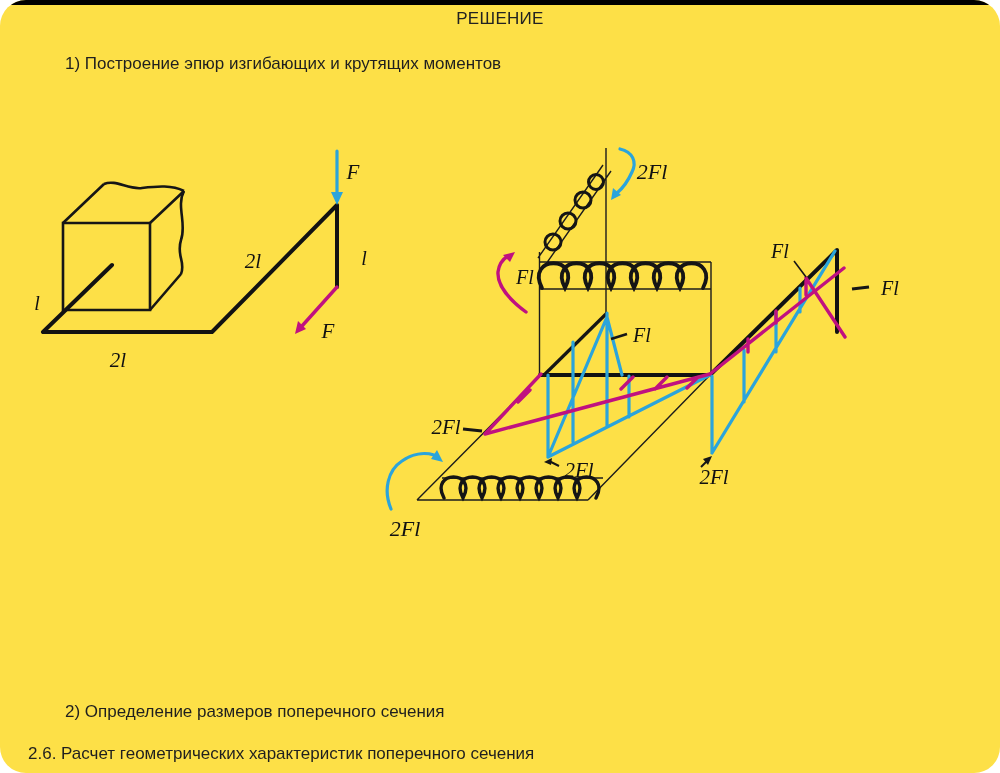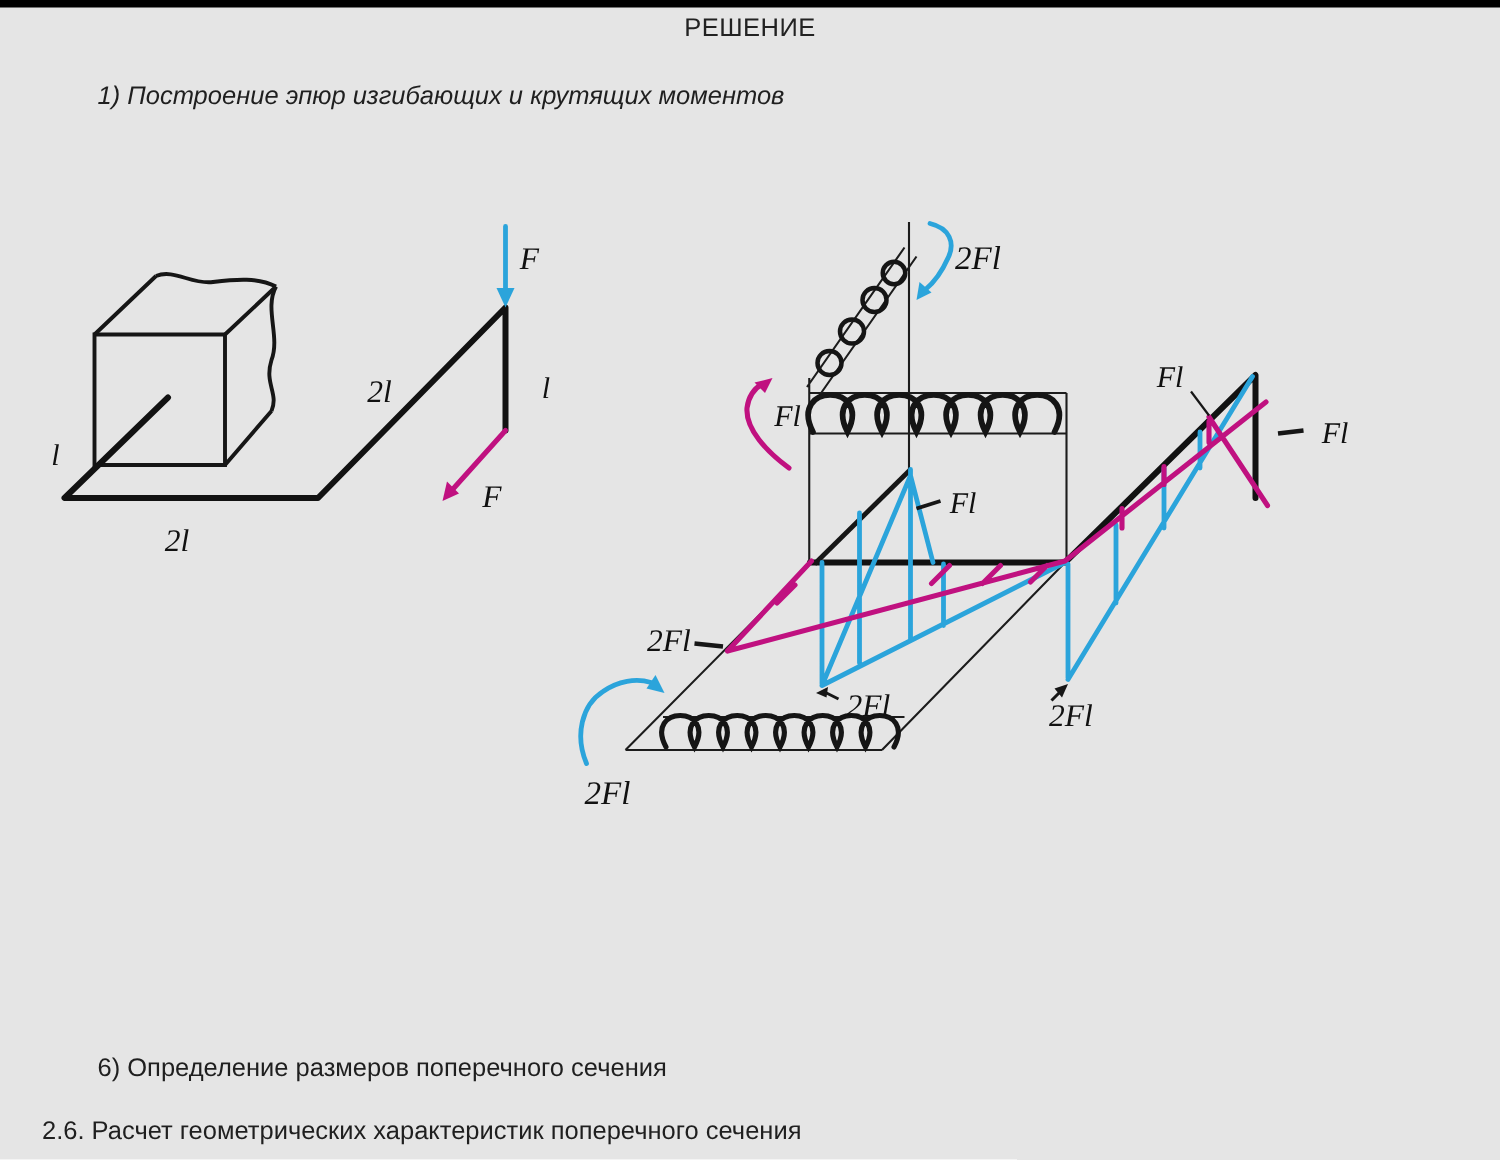--- a/index.html
+++ b/index.html
@@ -1,21 +1,21 @@
 <!DOCTYPE html>
 <html><head>
 <meta charset="utf-8">
 <style>
   html,body{margin:0;padding:0;background:#fff;}
-  .page{position:relative;width:1000px;height:773px;background:#e5e5e5;overflow:hidden;
-        font-family:"Liberation Sans","DejaVu Sans",sans-serif;color:#1e1e1e;}
+  .page{position:relative;width:1000px;height:773px;background:#fde047;overflow:hidden;
+        font-family:"Liberation Sans","DejaVu Sans",sans-serif;color:#1e1e1e;border-radius:26px;}
   .topbar{position:absolute;left:0;top:0;width:1000px;height:5px;background:#000;}
   .title{position:absolute;left:0;right:0;top:9px;text-align:center;font-size:17px;color:#222;letter-spacing:.3px;}
   .step{position:absolute;font-size:17px;color:#1f1f1f;white-space:nowrap;}
-  .step1{left:65px;top:54px;font-style:italic;}
+  .step1{left:65px;top:54px;}
   .step2{left:65px;top:702px;}
   .step21{left:28px;top:744px;}
   svg{position:absolute;left:0;top:0;}
   .ink{stroke:#161616;fill:none;}
   .thin{stroke:#1c1c1c;stroke-width:1.4;fill:none;}
   .rod{stroke:#121212;stroke-width:4;fill:none;stroke-linejoin:round;stroke-linecap:round;}
   .cy{stroke:#2BA4DB;fill:none;stroke-width:3.2;stroke-linecap:round;}
   .mg{stroke:#C01180;fill:none;stroke-width:3.4;stroke-linecap:round;}
   .cyf{fill:#2BA4DB;stroke:none;}
   .mgf{fill:#C01180;stroke:none;}
@@ -25,21 +25,21 @@
   .coil3{stroke:#151515;fill:none;stroke-width:3;}
   .mlabel{font-family:"Liberation Serif","DejaVu Serif",serif;font-style:italic;fill:#111;}
 </style>
 </head>
 <body>
 
 <div class="page">
   <div class="topbar"></div>
   <div class="title">РЕШЕНИЕ</div>
   <div class="step step1">1) Построение эпюр изгибающих и крутящих моментов</div>
-  <div class="step step2">6) Определение размеров поперечного сечения</div>
+  <div class="step step2">2) Определение размеров поперечного сечения</div>
   <div class="step step21">2.6. Расчет геометрических характеристик поперечного сечения</div>
 
   <svg width="1000" height="773" viewBox="0 0 1000 773">
 
     <g>
       <path class="ink" stroke-width="2.6" d="M63,223 H150 V310 H63 Z"></path>
       <path class="ink" stroke-width="2.6" d="M63,223 L104,184 M104,184 C116,179 128,190 142,188 C158,186 172,185 184,191 M150,223 L184,191"></path>
       <path class="ink" stroke-width="2.6" d="M184,191 C176,206 187,224 181,240 C176,256 186,262 181,274 M150,310 L181,274"></path>
       <path class="rod" d="M112,265 L43,332 H212 L337,205 V287"></path>
       <line class="cy" x1="337" y1="151" x2="337" y2="194"></line>

